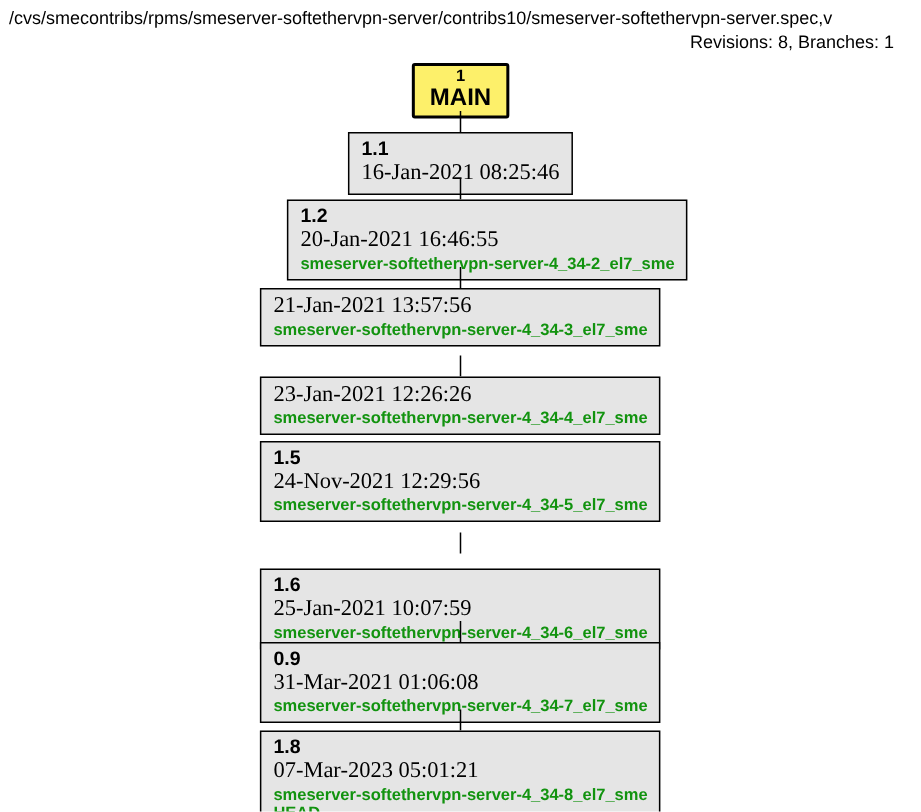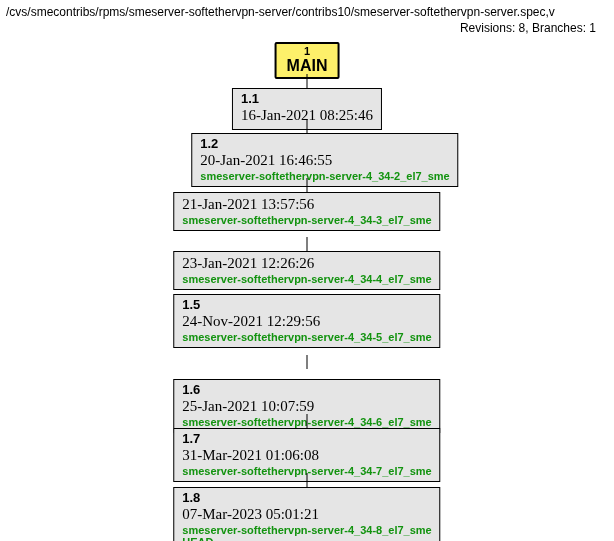--- a/index.html
+++ b/index.html
@@ -145,21 +145,21 @@
 
   <div class="rev-box" style="top:333px;margin-top:10px;">
     <div class="rev">1.6</div>
     <div class="date">25-Jan-2021 10:07:59</div>
     <div class="tag">smeserver-softethervpn-server-4_34-6_el7_sme</div>
   </div>
 
   <div class="vline" style="top:378px; height:14px;"></div>
 
   <div class="rev-box" style="top:392px;">
-    <div class="rev">1.7</div>
+    <div class="rev">0.9</div>
     <div class="date">31-Mar-2021 01:06:08</div>
     <div class="tag">smeserver-softethervpn-server-4_34-7_el7_sme</div>
   </div>
 
   <div class="vline" style="top:437px; height:14px;"></div>
 
   <div class="rev-box" style="top:451px;">
     <div class="rev">1.8</div>
     <div class="date">07-Mar-2023 05:01:21</div>
     <div class="tag">smeserver-softethervpn-server-4_34-8_el7_sme</div>

